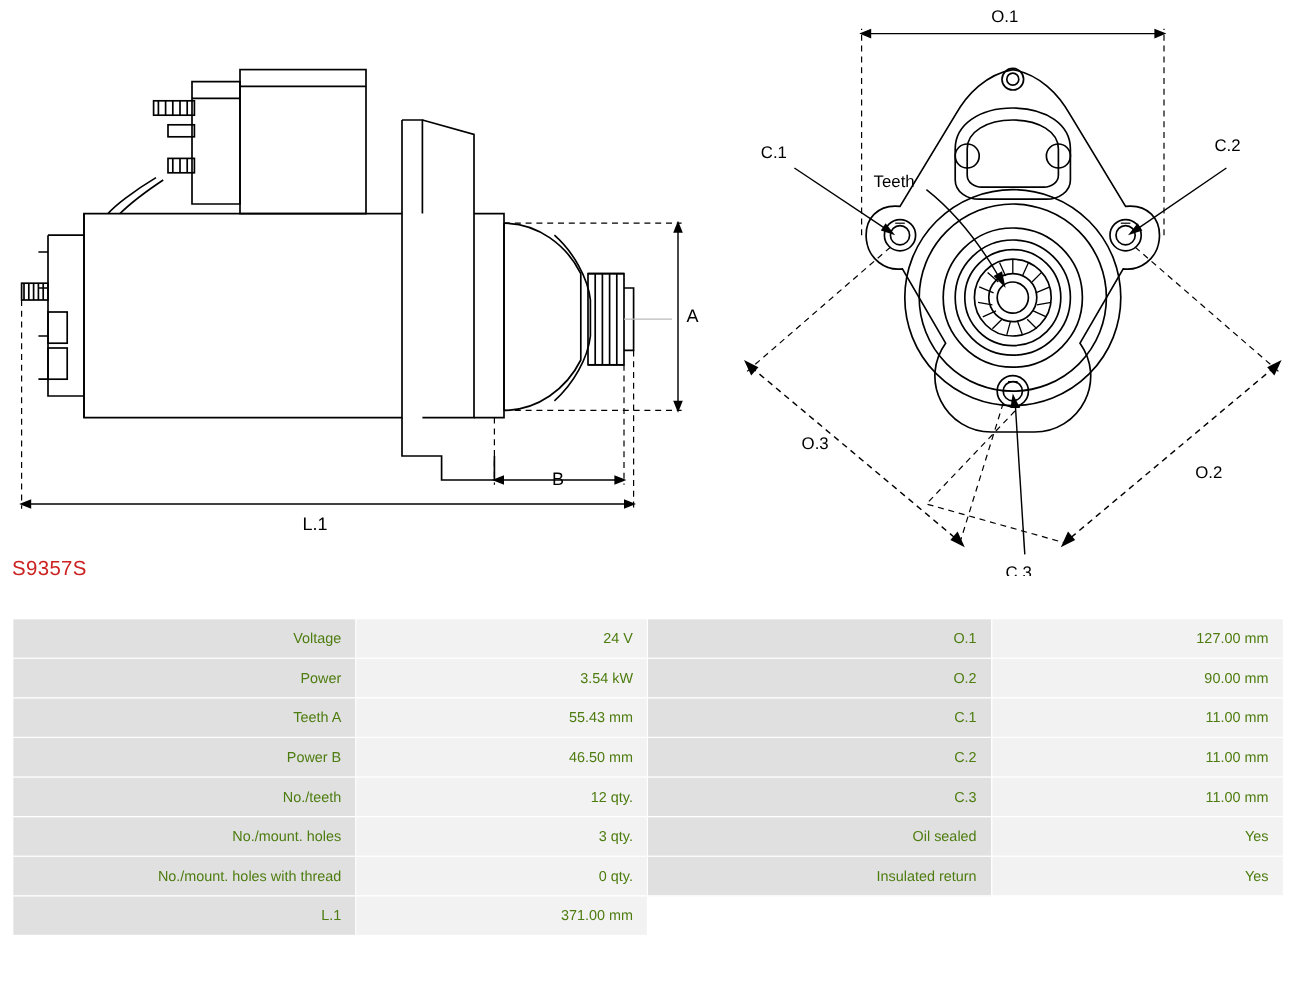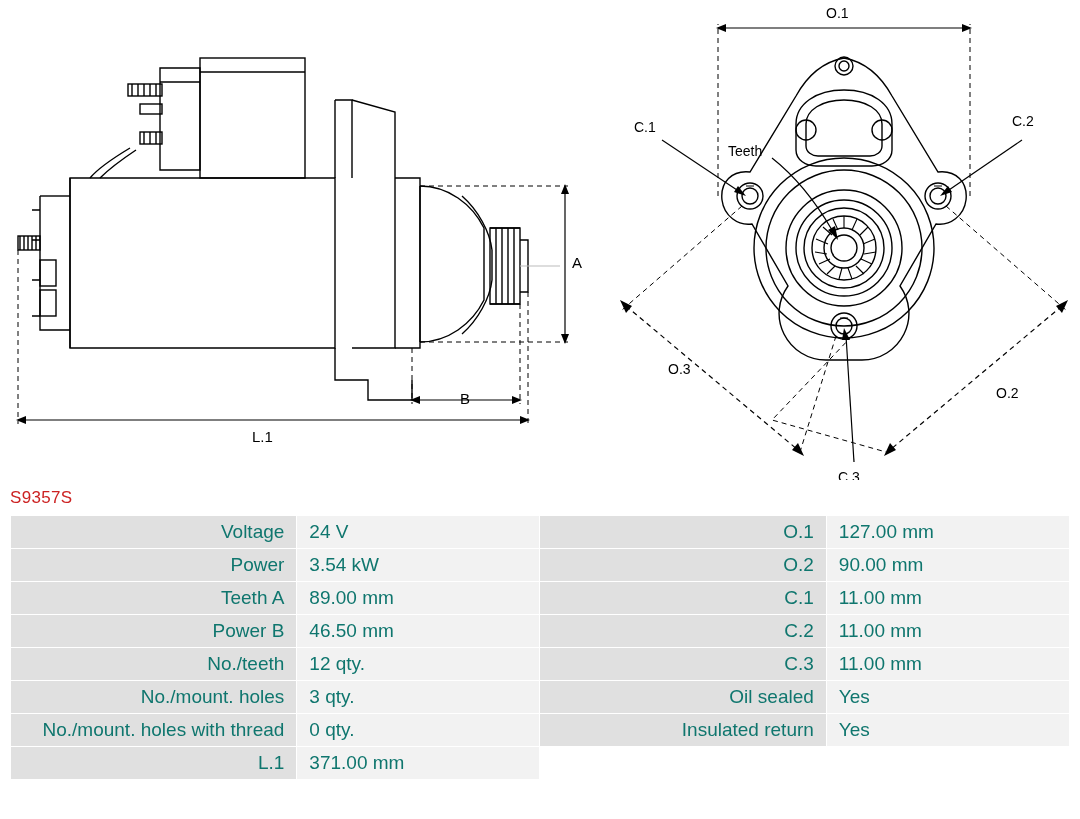--- a/index.html
+++ b/index.html
@@ -24,51 +24,51 @@
     left: 0; top: 0;
     width: 600px; height: 480px;
   }
   .diagram-right {
     position: absolute;
     left: 600px; top: 0;
     width: 480px; height: 480px;
   }
   .part-number {
     position: absolute;
-    left: 10px; top: 488px;
+    left: 10px; top: 464px;
     color: #cc2222;
     font-size: 17px;
     letter-spacing: 0.3px;
   }
   .spec-wrap {
     position: absolute;
     left: 10px; top: 515px;
     width: 1060px;
   }
   table.specs {
     border-collapse: collapse;
     width: 1060px;
     table-layout: fixed;
   }
   table.specs td {
     border: 1px solid #ffffff;
     height: 33px;
     padding: 0 12px;
-    font-size: 19px;
-    color: #0f766e;
+    font-size: 12px;
+    color: #4d7c0f;
     vertical-align: middle;
   }
   td.lbl {
     background: #e0e0e0;
     text-align: right;
     width: 265px;
   }
   td.val {
     background: #f2f2f2;
-    text-align: left;
+    text-align: right;
     width: 225px;
   }
   td.empty {
     background: #ffffff;
     border: 1px solid #ffffff;
   }
   td.empty.lbl-empty { background: #ffffff; }
   svg { display: block; }
   text { font-family: "Liberation Sans", sans-serif; }
 </style>
@@ -285,21 +285,21 @@
           <td class="val">127.00 mm</td>
         </tr>
         <tr>
           <td class="lbl">Power</td>
           <td class="val">3.54 kW</td>
           <td class="lbl">O.2</td>
           <td class="val">90.00 mm</td>
         </tr>
         <tr>
           <td class="lbl">Teeth A</td>
-          <td class="val">89.00 mm</td>
+          <td class="val">55.43 mm</td>
           <td class="lbl">C.1</td>
           <td class="val">11.00 mm</td>
         </tr>
         <tr>
           <td class="lbl">Power B</td>
           <td class="val">46.50 mm</td>
           <td class="lbl">C.2</td>
           <td class="val">11.00 mm</td>
         </tr>
         <tr>

